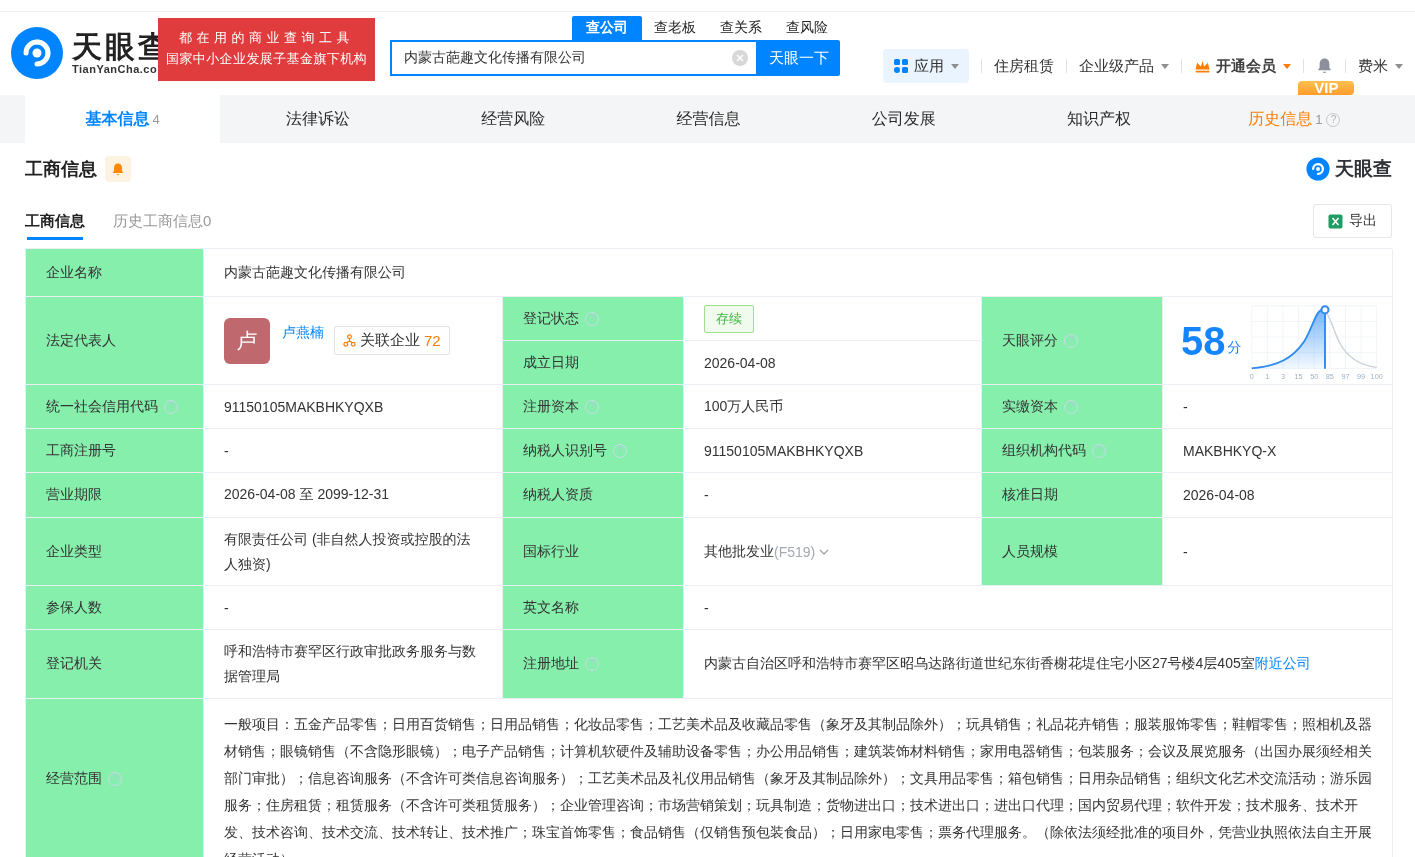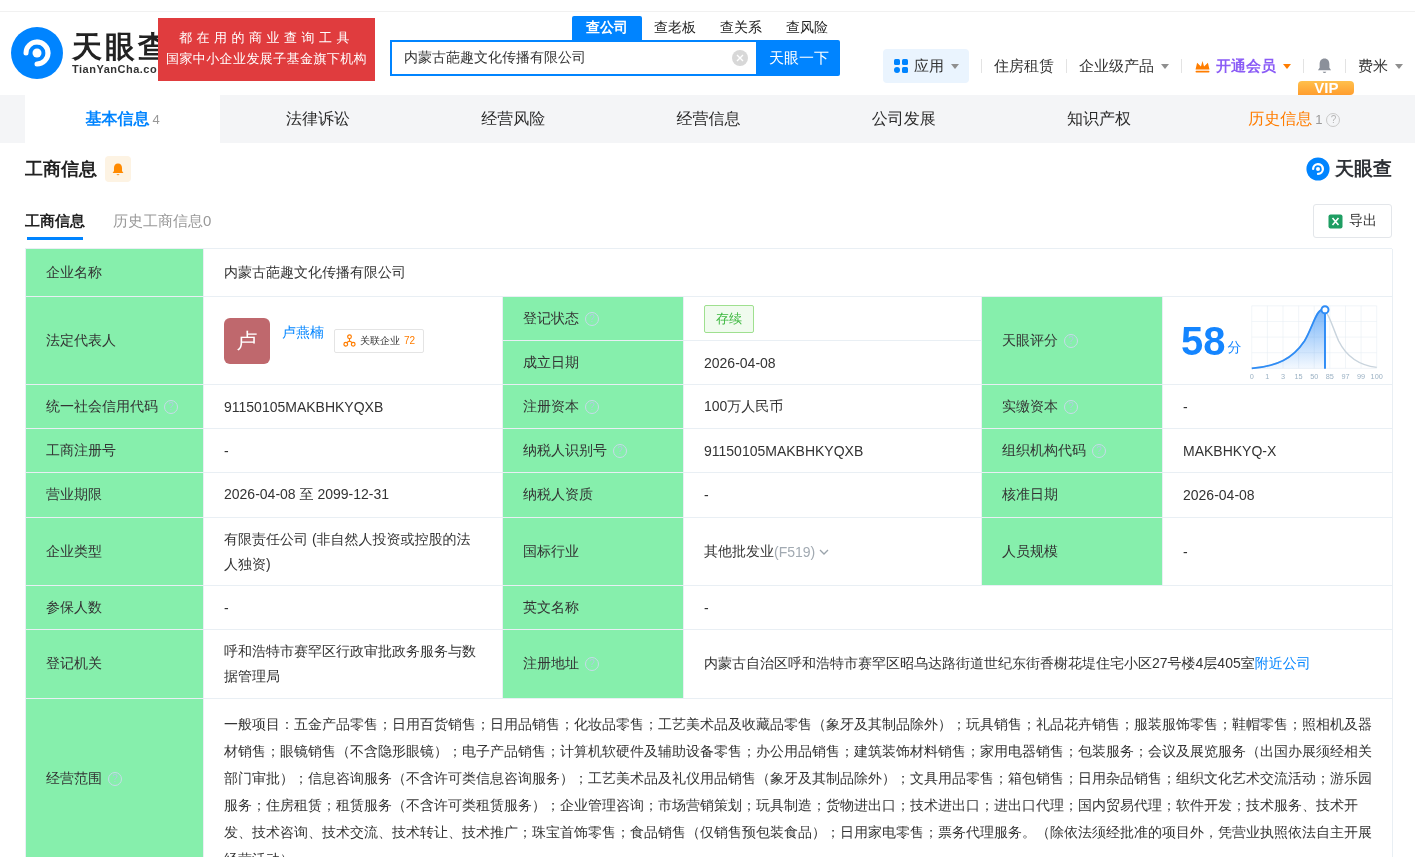--- a/index.html
+++ b/index.html
@@ -32,21 +32,21 @@
   .clear-btn { width: 16px; height: 16px; border-radius: 50%; background: #d8d8d8; color: #fff;
     display: flex; align-items: center; justify-content: center; cursor: pointer; flex: none; }
   .search-btn { width: 82px; height: 36px; background: #0084ff; color: #fff; font-size: 15px;
     border: none; cursor: pointer; border-radius: 0 2px 2px 0; font-family: inherit; }
   .right-menu { position: absolute; right: 12px; top: 36px; height: 36px; display: flex; align-items: center; font-size: 15px; }
   .menu-sep { width: 1px; height: 14px; background: #e3e3e3; margin: 0 12px; }
   .menu-item { display: flex; align-items: center; gap: 5px; cursor: pointer; color: #333; white-space: nowrap; }
   .apps-chip { background: #eaf4fe; border-radius: 4px; height: 34px; padding: 0 10px; }
   .caret { width: 0; height: 0; border-left: 4px solid transparent; border-right: 4px solid transparent;
     border-top: 5px solid #8f8f8f; margin-left: 2px; }
-  .vip-link { color: #8b5cf6; font-weight: 700; }
+  .vip-link { color: #404040; font-weight: 700; }
   .vip-link .caret { border-top-color: #ff7d00; }
   
   .navbar { position: absolute; top: 95px; left: 0; width: 1415px; height: 48px; background: #f4f5f7; }
   .navbar-inner { margin: 0 23px 0 25px; display: flex; height: 48px; }
   .nav-tab { flex: 1; text-align: center; line-height: 48px; font-size: 16px; color: #2b2b2b;
     cursor: pointer; position: relative; white-space: nowrap; }
   .nav-tab.active { background: #fff; color: #0084ff; font-weight: 700; }
   .nav-count { font-size: 13px; color: #999; margin-left: 3px; font-weight: 400; }
   .nav-tab.history { color: #ff7d00; }
   .nav-inner-rel { position: relative; display: inline-block; }
@@ -79,21 +79,21 @@
   .help { display: inline-flex; width: 14px; height: 14px; border: 1px solid #c7dbea; border-radius: 50%;
     color: #afcbdf; font-size: 10px; line-height: 12px; align-items: center; justify-content: center;
     margin-left: 6px; flex: none; cursor: pointer; }
   .help::after { content: "?"; }
   .status-badge { display: inline-block; padding: 4px 11px; font-size: 13px; color: #3eb841;
     background: #f0fbee; border: 1px solid #9fe08f; border-radius: 2px; }
   .avatar { width: 46px; height: 46px; border-radius: 6px; background: #bf686d; color: #fff;
     display: flex; align-items: center; justify-content: center; font-size: 21px; flex: none; cursor: pointer; }
   .rep-name { color: #0084ff; margin: 0 10px 15px 12px; cursor: pointer; }
   .rel-badge { display: flex; align-items: center; gap: 4px; border: 1px solid #e4e4e4; border-radius: 2px;
-    padding: 4px 8px; font-size: 10px; cursor: pointer; background: #fff; }
+    padding: 4px 8px; font-size: 15px; cursor: pointer; background: #fff; }
   .rel-count { color: #ff7d00; }
   .link { color: #0084ff; cursor: pointer; white-space: nowrap; }
   .score-cell { padding: 0 6px 0 18px; }
   .score-num { font-size: 40px; font-weight: 700; color: #1485ff; line-height: 1; }
   .score-unit { font-size: 14px; color: #1485ff; margin: 14px 0 0 2px; }
   .industry-code { color: #a2aab2; }
   .chev-icon { margin-left: 4px; }
   .wrap2 { line-height: 25px; padding: 8px 20px; align-items: center; }
   .scope-cell { align-items: flex-start; padding: 12px 20px; line-height: 27px; display: block; }
   .addr-cell { }

